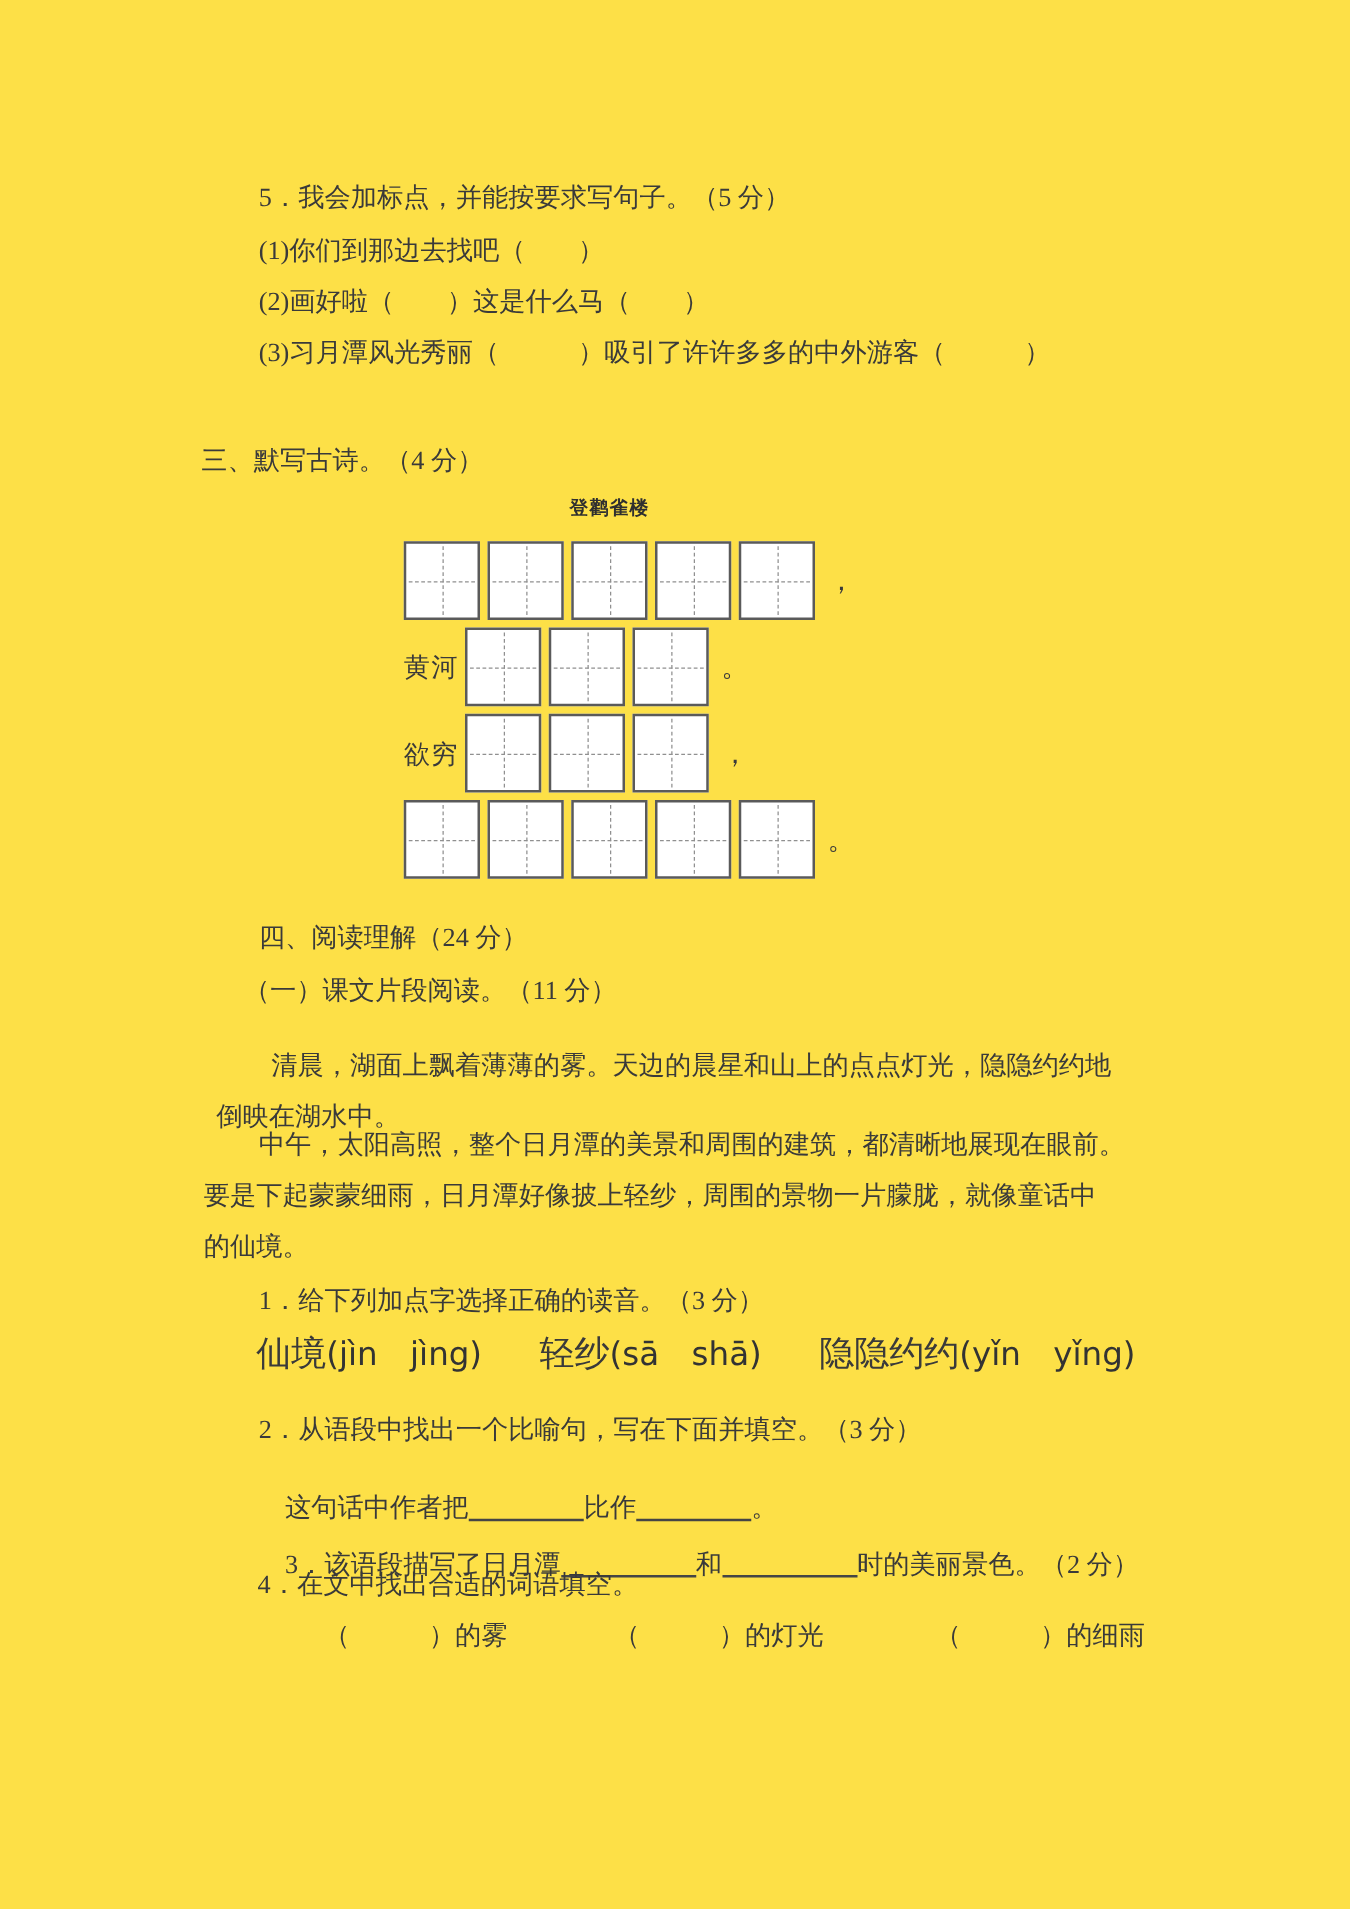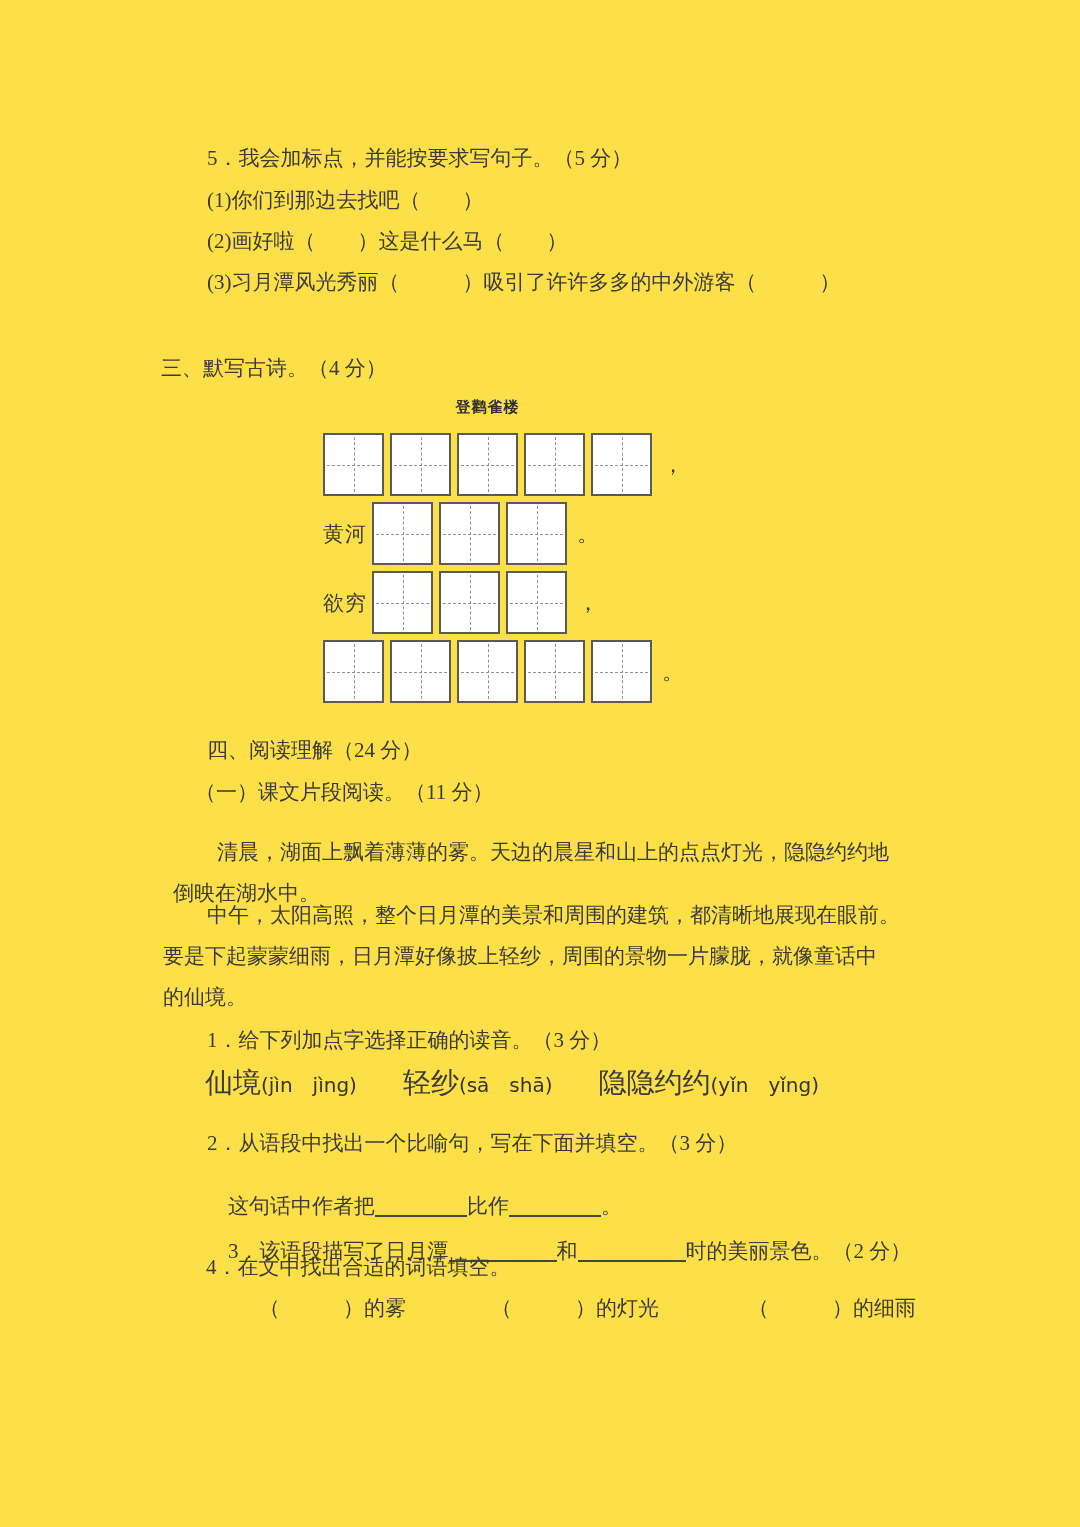--- a/index.html
+++ b/index.html
@@ -88,21 +88,21 @@
   
   .pinyin-row {
     position: absolute;
     display: flex;
     align-items: baseline;
   }
   .py-group { display: flex; align-items: baseline; margin-right: 46px; }
   .py-word  { font-size: 28px; white-space: pre; }
   .py-opts  {
     font-family: "DejaVu Sans", sans-serif;
-    font-size: 20px;
+    font-size: 26px;
     white-space: pre;
     color: #333333;
   }
 </style>
 </head>
 <body>
 
 <div class="page">
 
   <div class="line" style="left:207px; top:145px;">5．我会加标点，并能按要求写句子。（5 分）</div>

